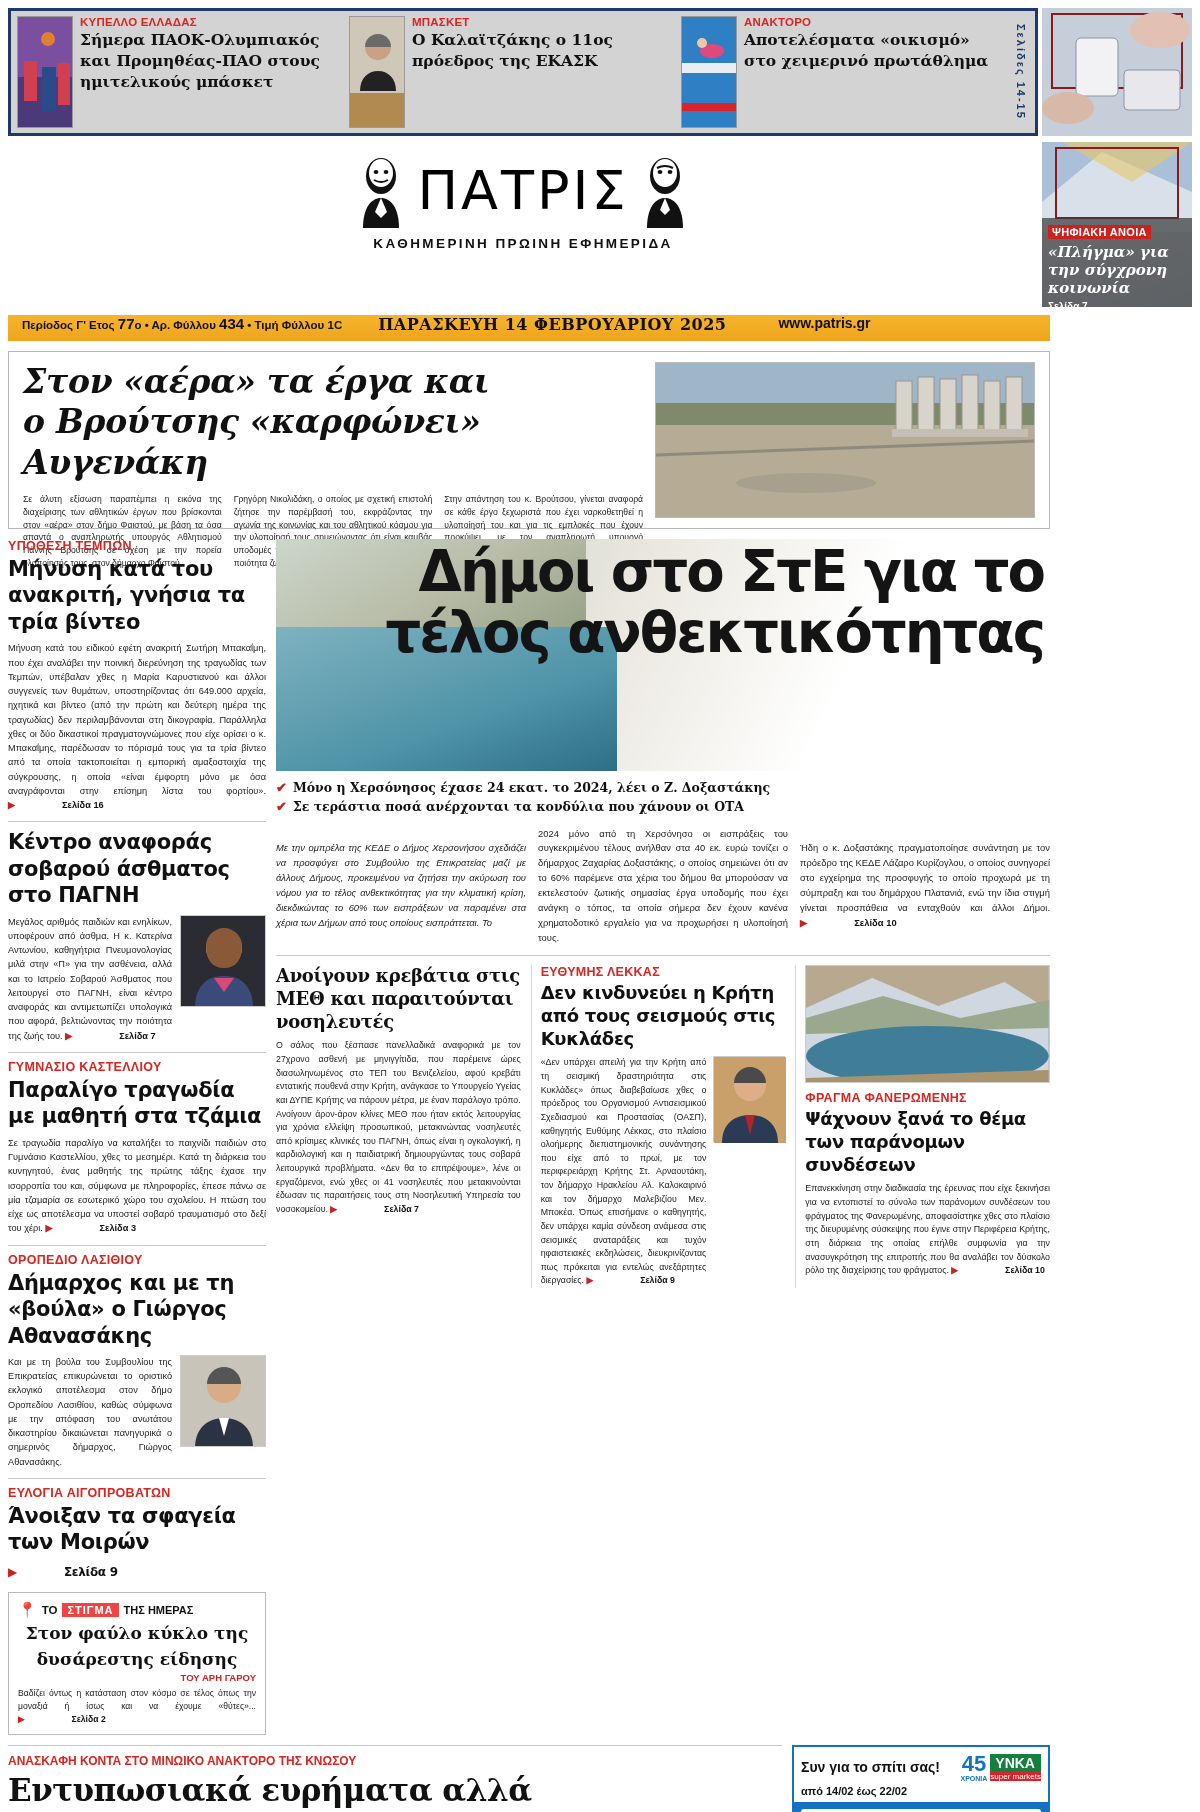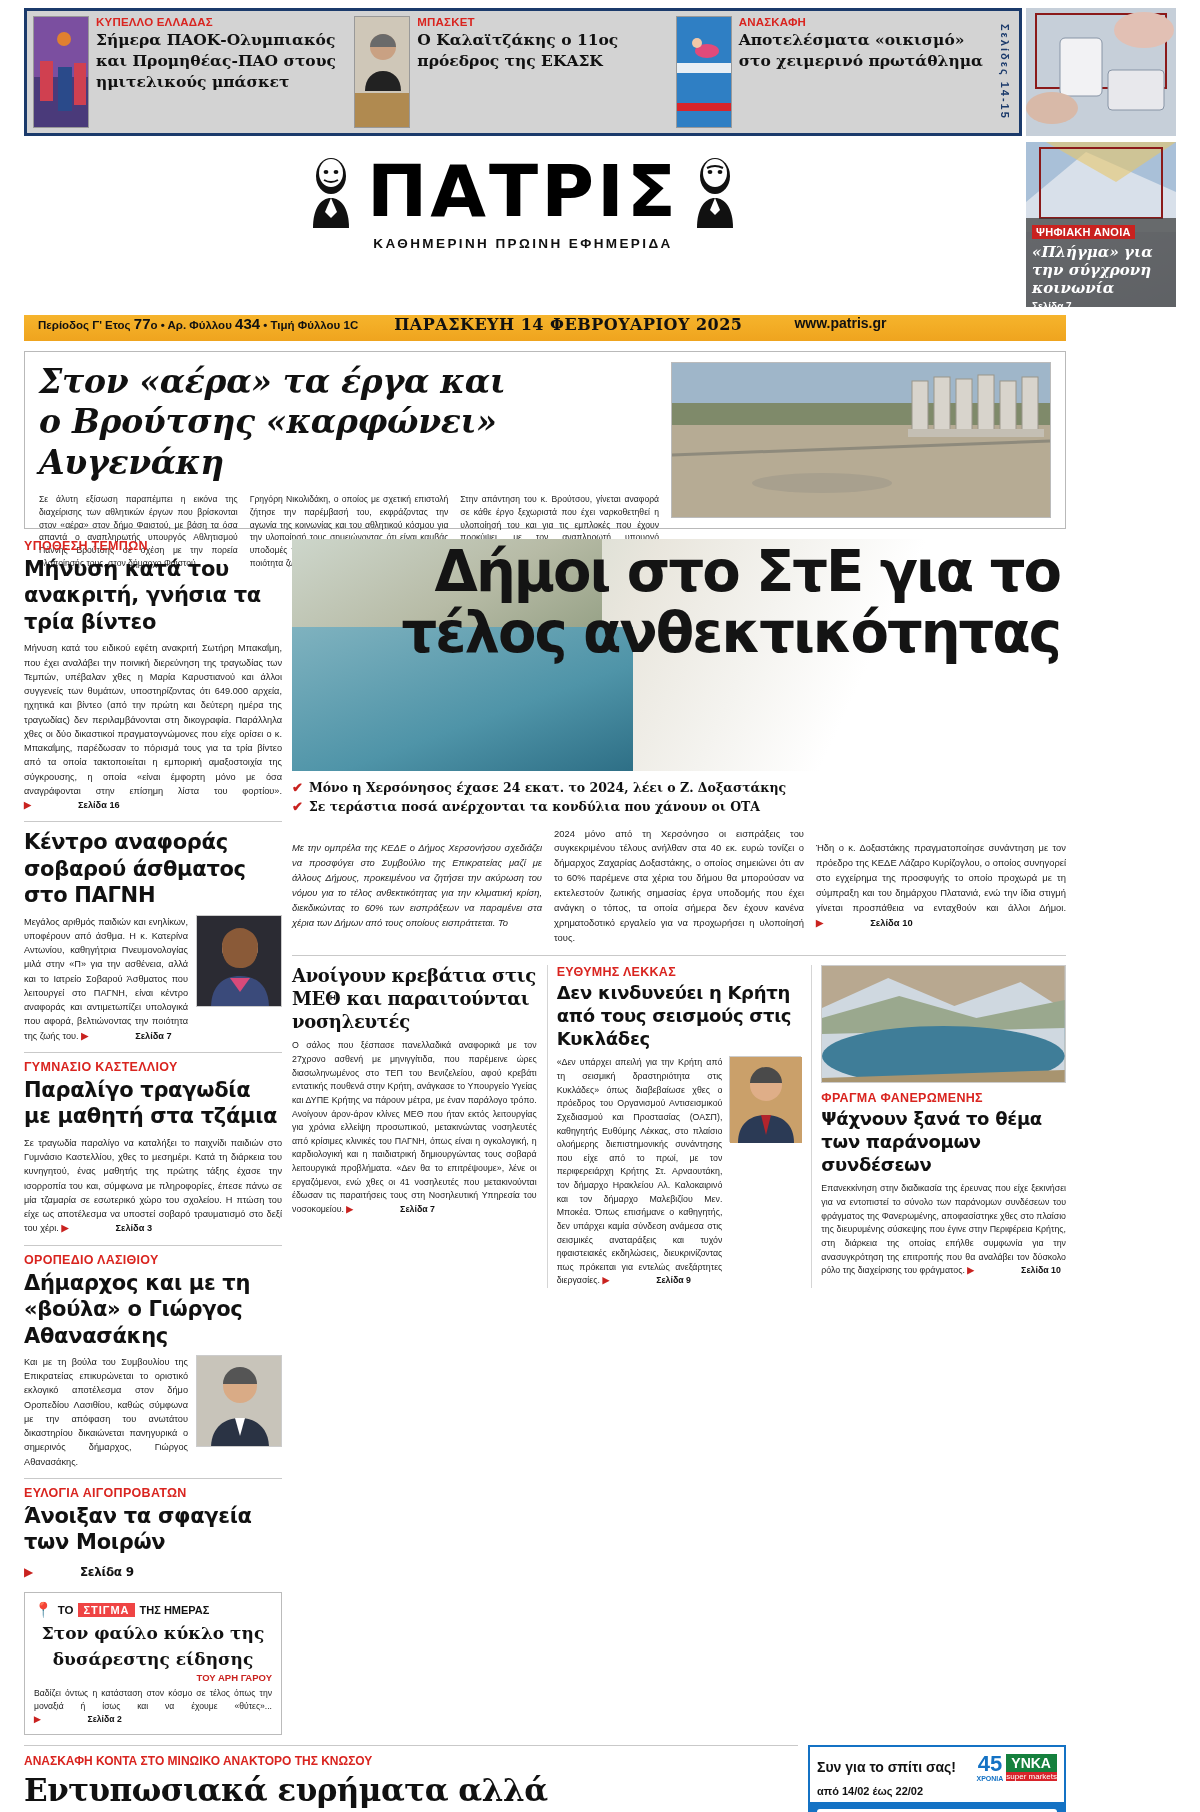--- a/index.html
+++ b/index.html
@@ -3,21 +3,21 @@
 <meta charset="utf-8">
 <style>
   * { box-sizing: border-box; margin: 0; padding: 0; }
   body {
     width: 1200px; height: 1812px;
     background: #ffffff;
     font-family: "Liberation Sans", sans-serif;
     overflow: hidden;
     position: relative;
   }
-  .page { width: 1200px; height: 1688px; position: relative; padding: 8px 24px; }
+  .page { width: 1200px; height: 1688px; position: relative; padding: 8px 8px; }
 
   
   .topstrip {
     display: flex; gap: 0;
     height: 128px;
     margin-bottom: 6px;
   }
   .sportsbar {
     flex: 1 1 auto;
     border: 3px solid #1b3a6b;
@@ -48,21 +48,21 @@
     width: 150px; flex: 0 0 150px; margin-left: 4px;
     position: relative; overflow: hidden;
     background: linear-gradient(150deg,#cfd8e4 0%, #b9c6d6 35%, #e7d9cf 70%, #c9b9ae 100%);
   }
 
   
   .mastwrap { display:flex; align-items:flex-start; }
   .masthead { flex:1 1 auto; text-align:center; padding-top: 12px; position:relative; }
   .masttitle {
     font-family: "DejaVu Sans", sans-serif;
-    font-weight: bold; font-size: 72px; letter-spacing: 3px; line-height: .95;
+    font-weight: normal; font-size: 54px; letter-spacing: 3px; line-height: .95;
     color: #000; display:inline-block; vertical-align: middle;
   }
   .portrait { width: 52px; height: 74px; display:inline-block; vertical-align: middle; margin: 0 6px; }
   .mastsub {
     font-family: "Liberation Sans", sans-serif;
     font-weight: bold; font-size: 13.5px; letter-spacing: 2.4px; color:#111;
     margin-top: 8px;
   }
   .digitalad {
     width: 150px; flex: 0 0 150px; margin-left:4px; height: 165px;
@@ -258,21 +258,21 @@
         <div class="sp-photo">
           <svg width="56" height="112" viewBox="0 0 56 112">
             <rect width="56" height="112" fill="#2f7fc4"></rect>
             <rect y="46" width="56" height="10" fill="#e8eef4"></rect>
             <rect y="86" width="56" height="8" fill="#d8242a"></rect>
             <ellipse cx="30" cy="34" rx="12" ry="7" fill="#e04a7a"></ellipse>
             <circle cx="20" cy="26" r="5" fill="#f0c8a8"></circle>
           </svg>
         </div>
         <div class="sp-txt">
-          <div class="sp-kicker">ΑΝΑΣΚΑΦΗ</div>
+          <div class="sp-kicker">ΑΝΑΚΤΟΡΟ</div>
           <div class="sp-head">Αποτελέσματα «οικισμό» στο χειμερινό πρωτάθλημα</div>
         </div>
       </div>
 
       <div class="pagesref">Σελίδες 14-15</div>
     </div>
 
     <div class="toprightad">
       <svg width="150" height="128" viewBox="0 0 150 128" style="position:absolute;inset:0">
         <rect width="150" height="128" fill="#c6cfd9"></rect>

